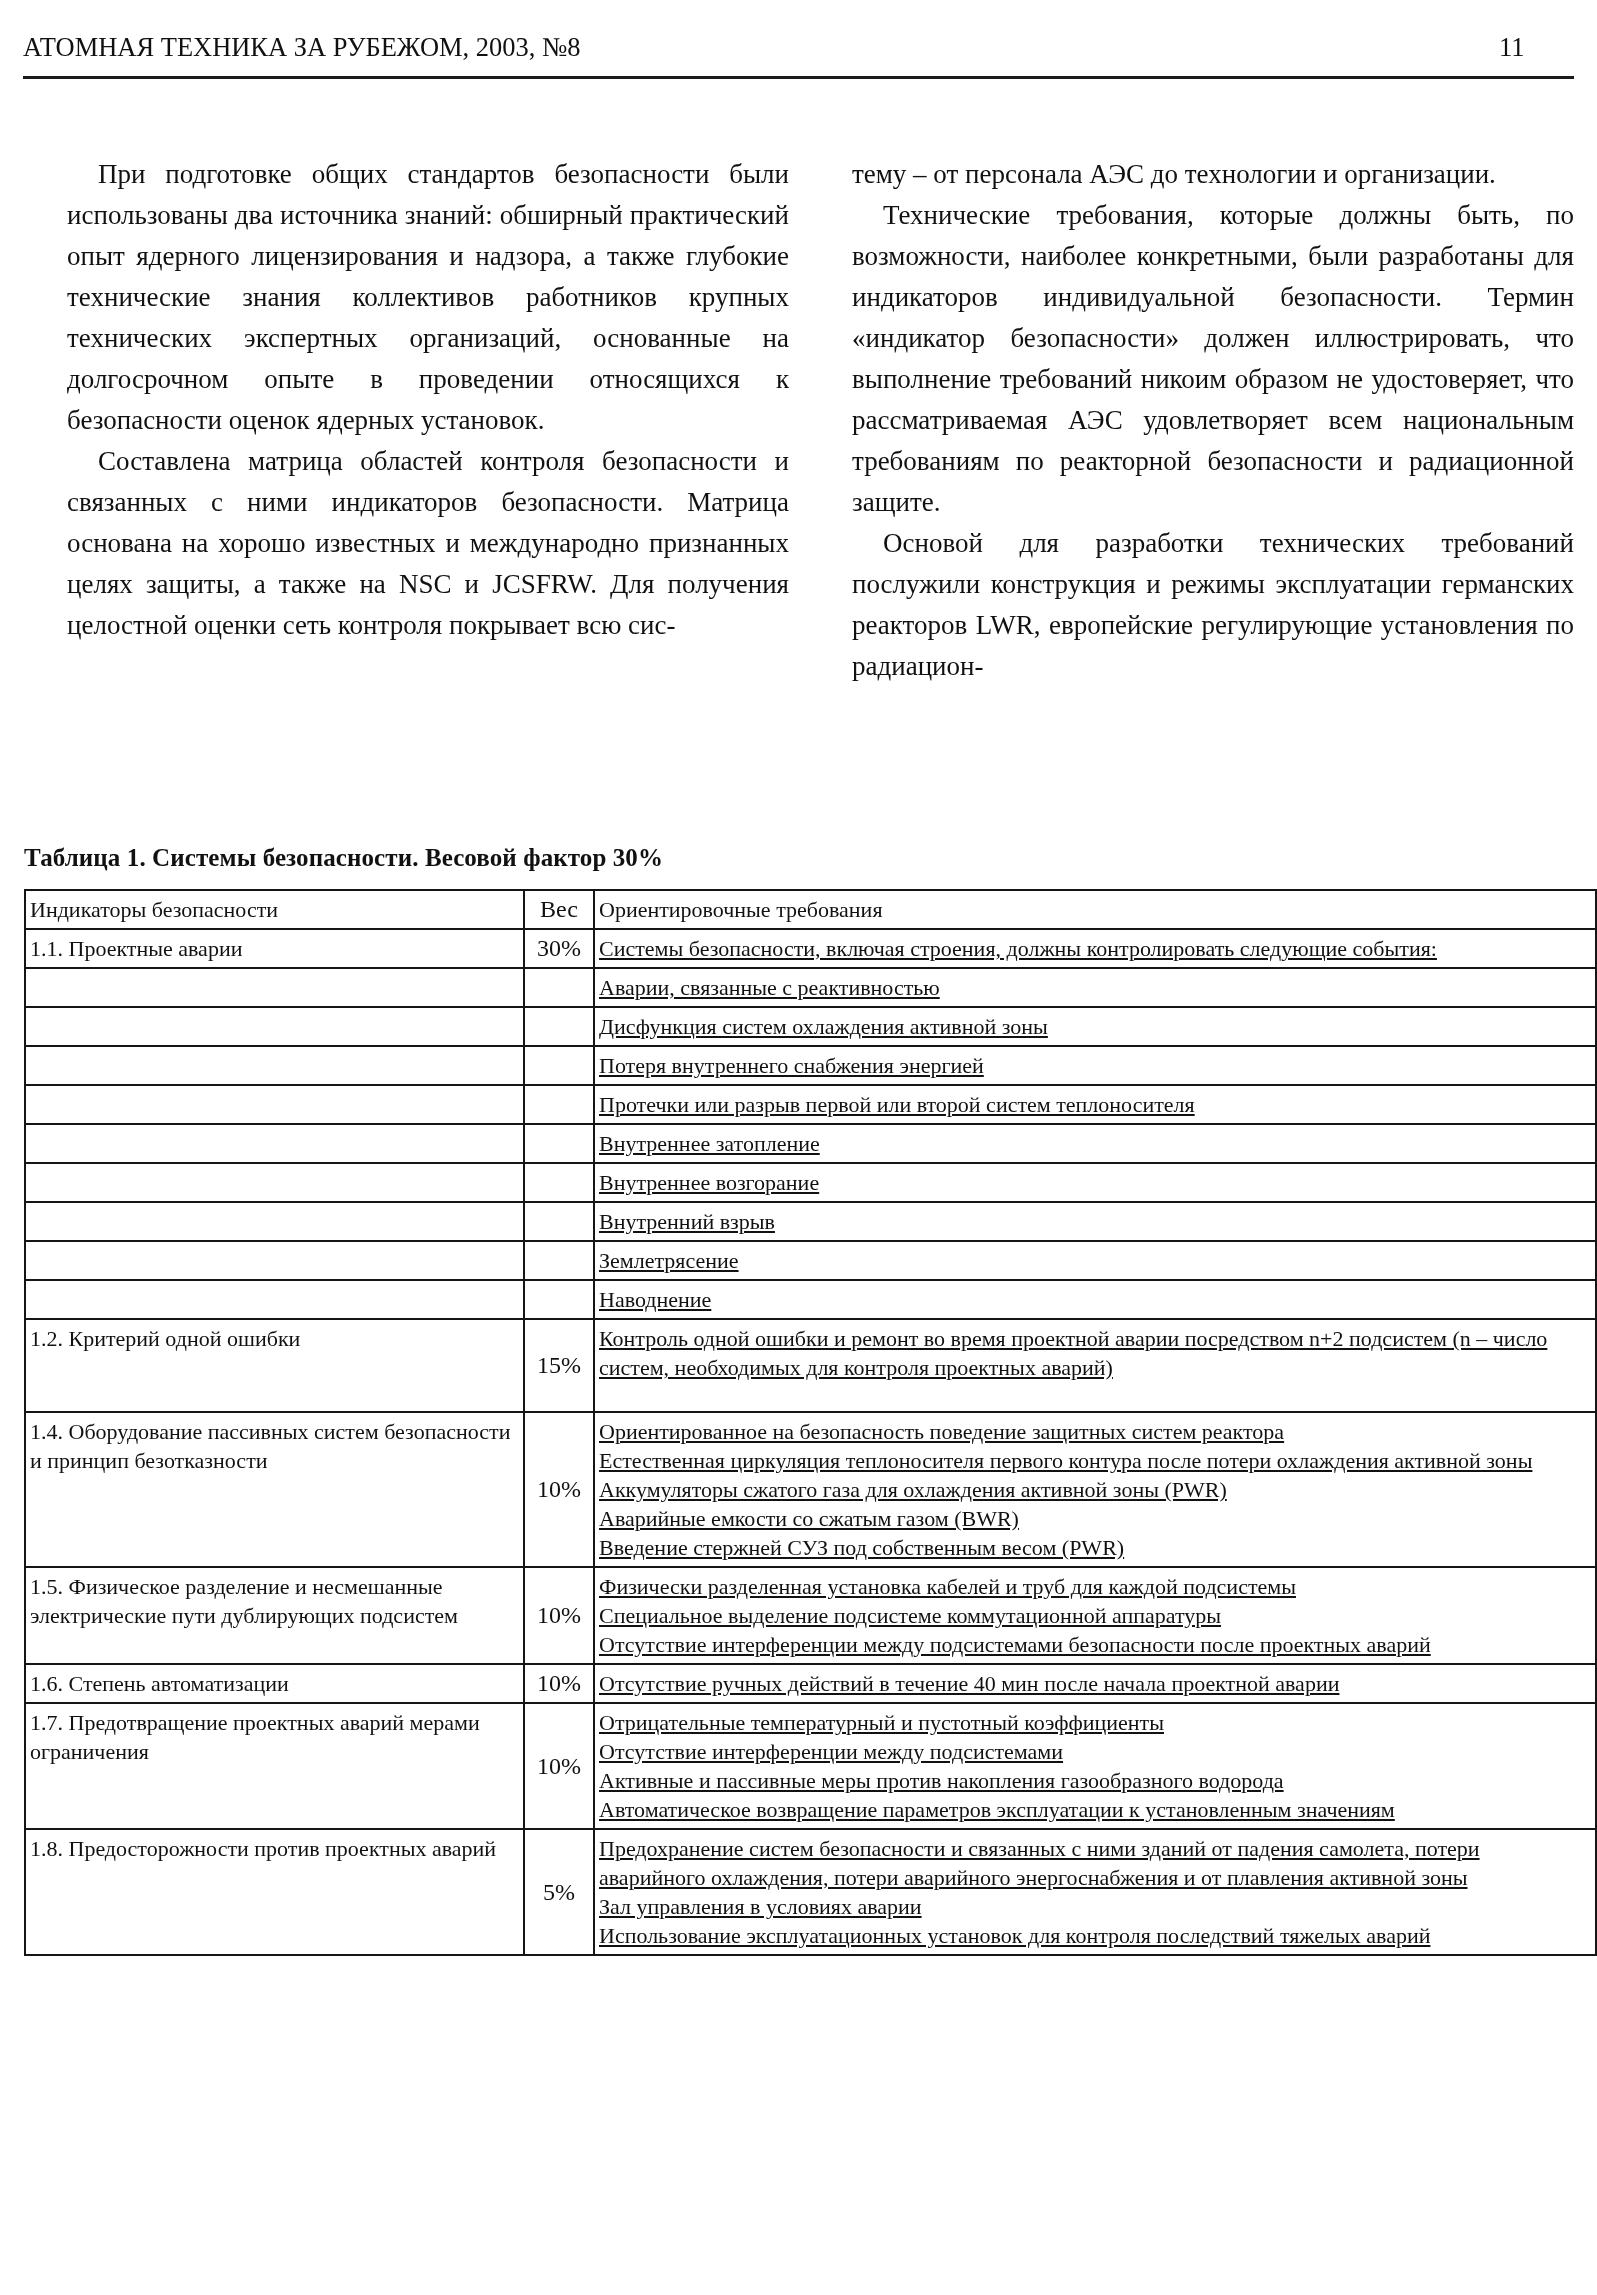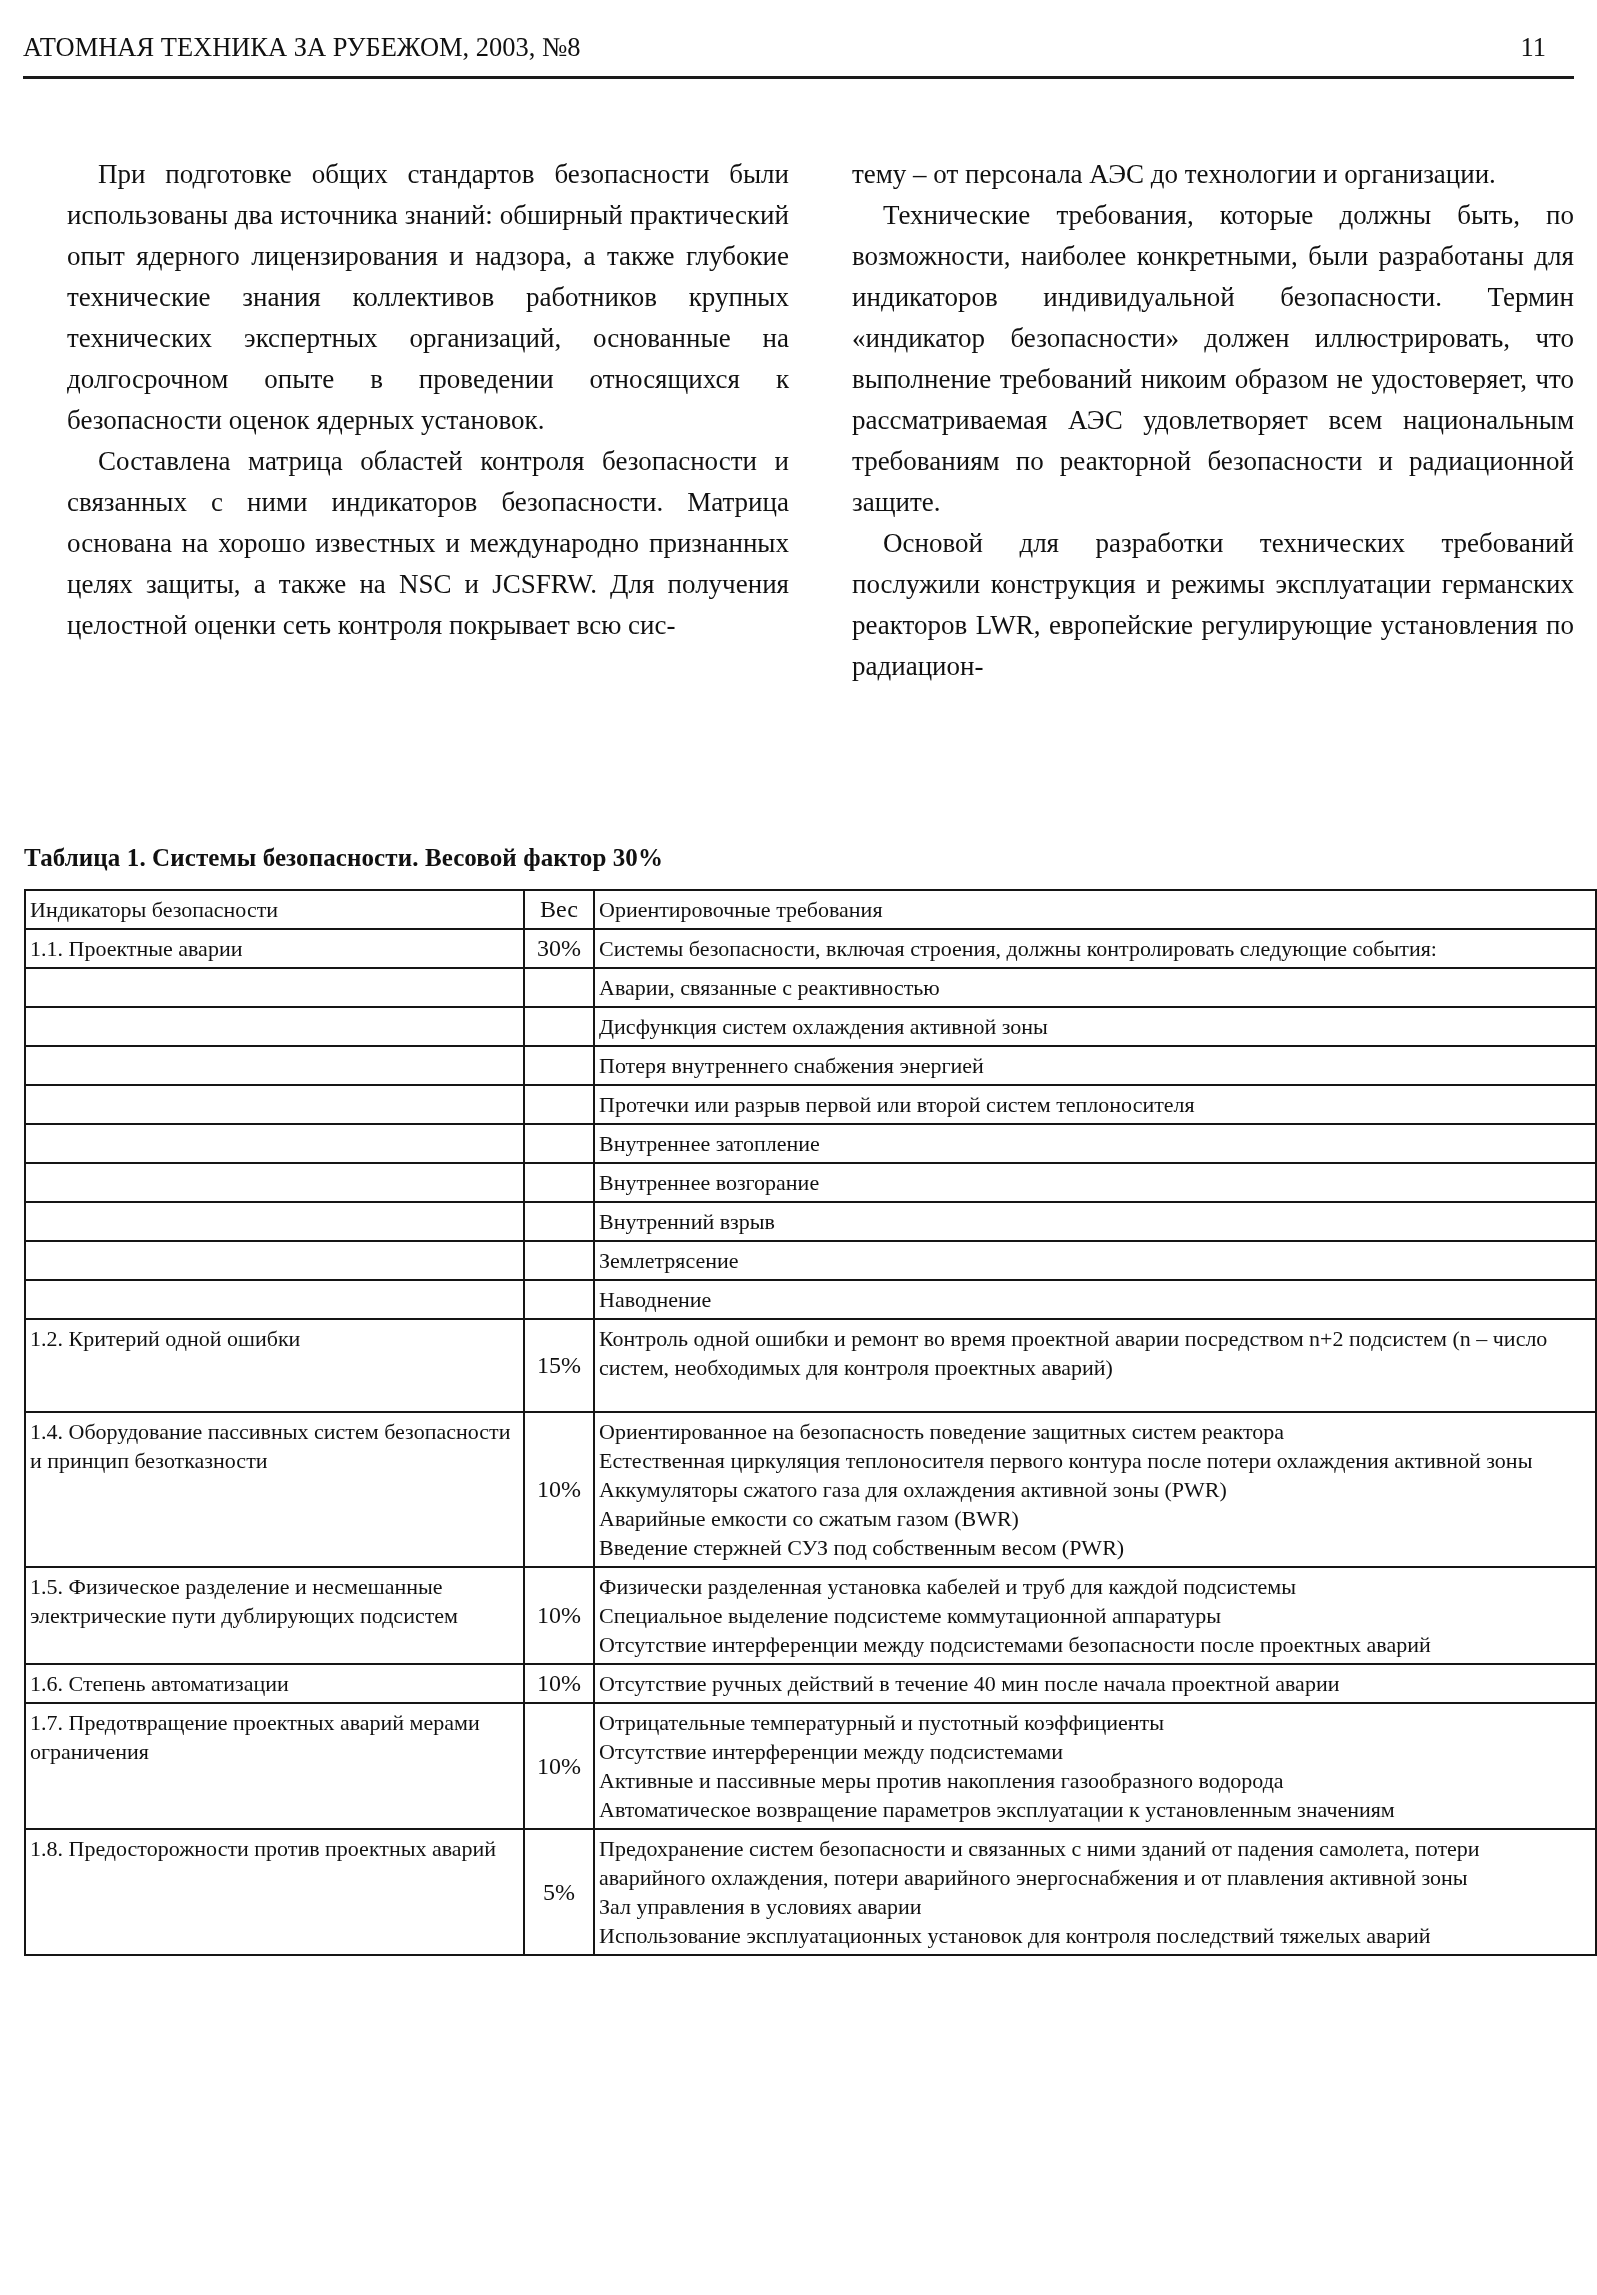--- a/index.html
+++ b/index.html
@@ -5,21 +5,21 @@
     html, body { margin: 0; padding: 0; background: #ffffff; }
     body {
       width: 1598px; height: 2295px; position: relative; overflow: hidden;
       color: #111; font-family: "Liberation Serif", "DejaVu Serif", serif;
     }
     .running-head {
       position: absolute; left: 22.6px; top: 25px; width: 1558px; height: 40px;
       font-size: 27px; letter-spacing: 0px; transform: scaleX(0.98); transform-origin: left;
     }
     .running-head .journal { position: absolute; left: 0; top: 6.7px; }
-    .running-head .page-no { position: absolute; right: 4px; top: 6.7px; }
+    .running-head .page-no { position: absolute; right: 26px; top: 6.7px; }
     .head-rule {
       position: absolute; left: 22.6px; top: 76px; width: 1551px; height: 0;
       border-top: 3.3px solid #1a1a1a;
     }
     .col {
       position: absolute; top: 154px; width: 722px;
       font-size: 27px; line-height: 41px; text-align: justify;
     }
     .col.left { left: 67px; }
     .col.right { left: 852px; }
@@ -39,21 +39,21 @@
       font-weight: normal; text-align: left;
     }
     table.safety col.c1 { width: 499px; }
     table.safety col.c2 { width: 70px; }
     table.safety col.c3 { width: 1002px; }
     table.safety td.weight, table.safety th.weight {
       text-align: center; vertical-align: middle; font-size: 24px;
     }
     table.safety th.weight { vertical-align: top; }
     table.safety tr.sub td { height: 29px; }
-    .req-line { display: block; }
+    .req-line { display: block; text-decoration: underline; }
     .spacer-bottom { padding-bottom: 29px !important; }
   </style>
 </head>
 <body>
 
 <div class="running-head">
   <span class="journal">АТОМНАЯ ТЕХНИКА ЗА РУБЕЖОМ, 2003, №8</span>
   <span class="page-no">11</span>
 </div>
 <div class="head-rule"></div>

